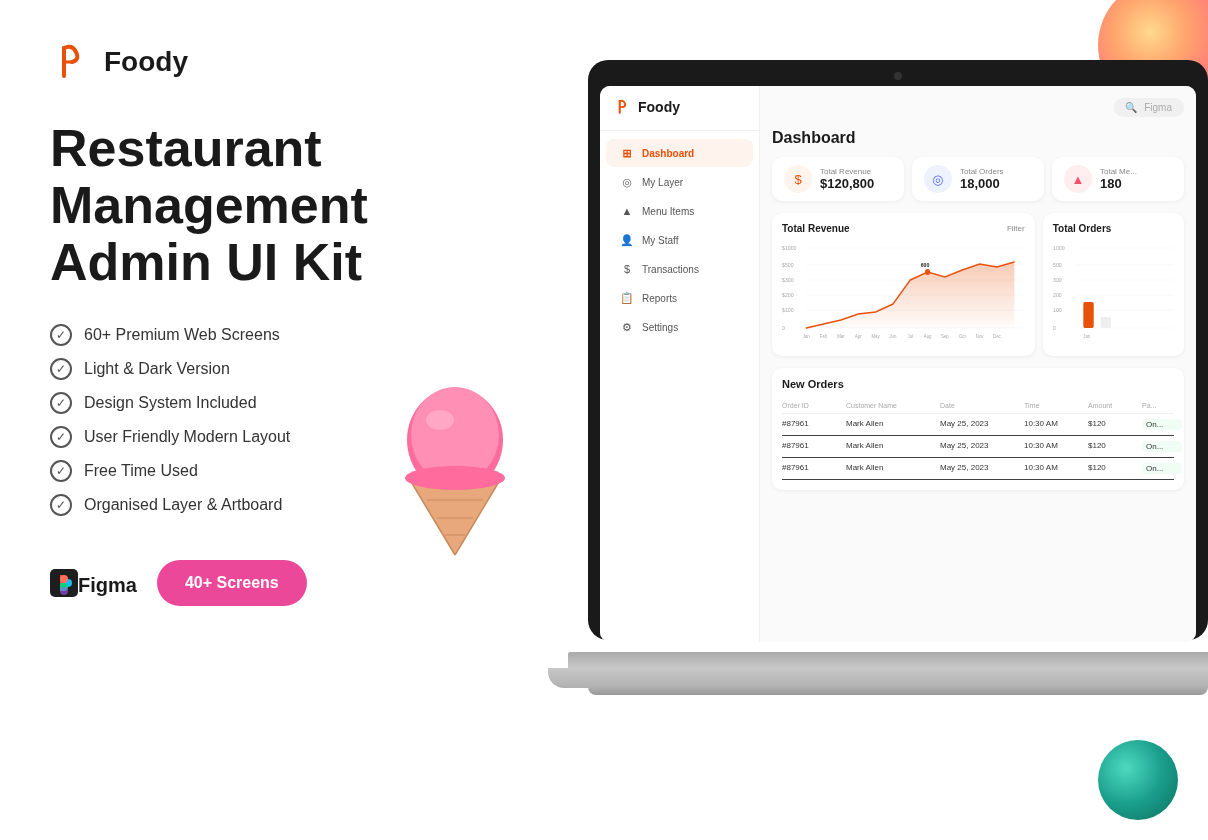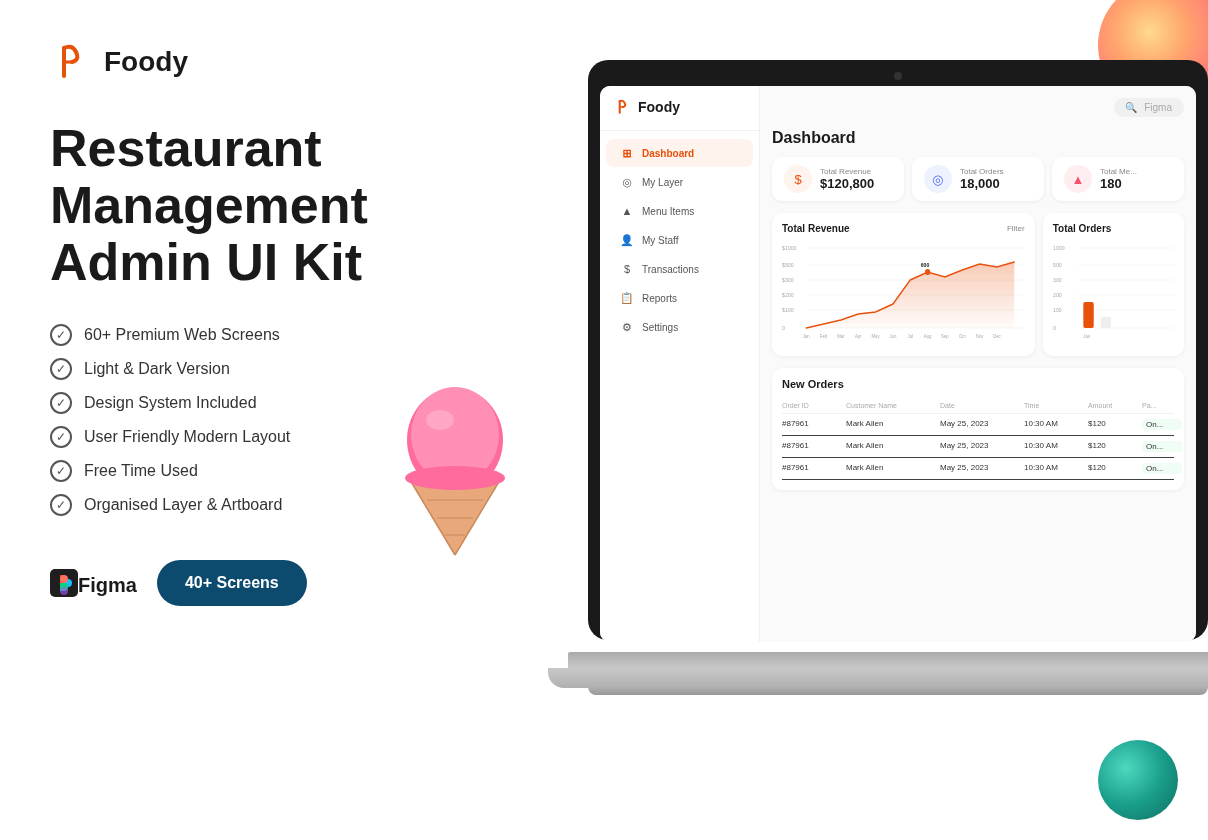--- a/index.html
+++ b/index.html
@@ -90,21 +90,21 @@
       font-weight: 600;
       color: #1a1a1a;
     }
 
     .figma-icon {
       width: 28px;
       height: 28px;
     }
 
     .screens-btn {
-      background: #0c4a6e;
+      background: #ec4899;
       color: white;
       border: none;
       border-radius: 50px;
       padding: 14px 28px;
       font-size: 16px;
       font-weight: 600;
       cursor: pointer;
     }
 
     

